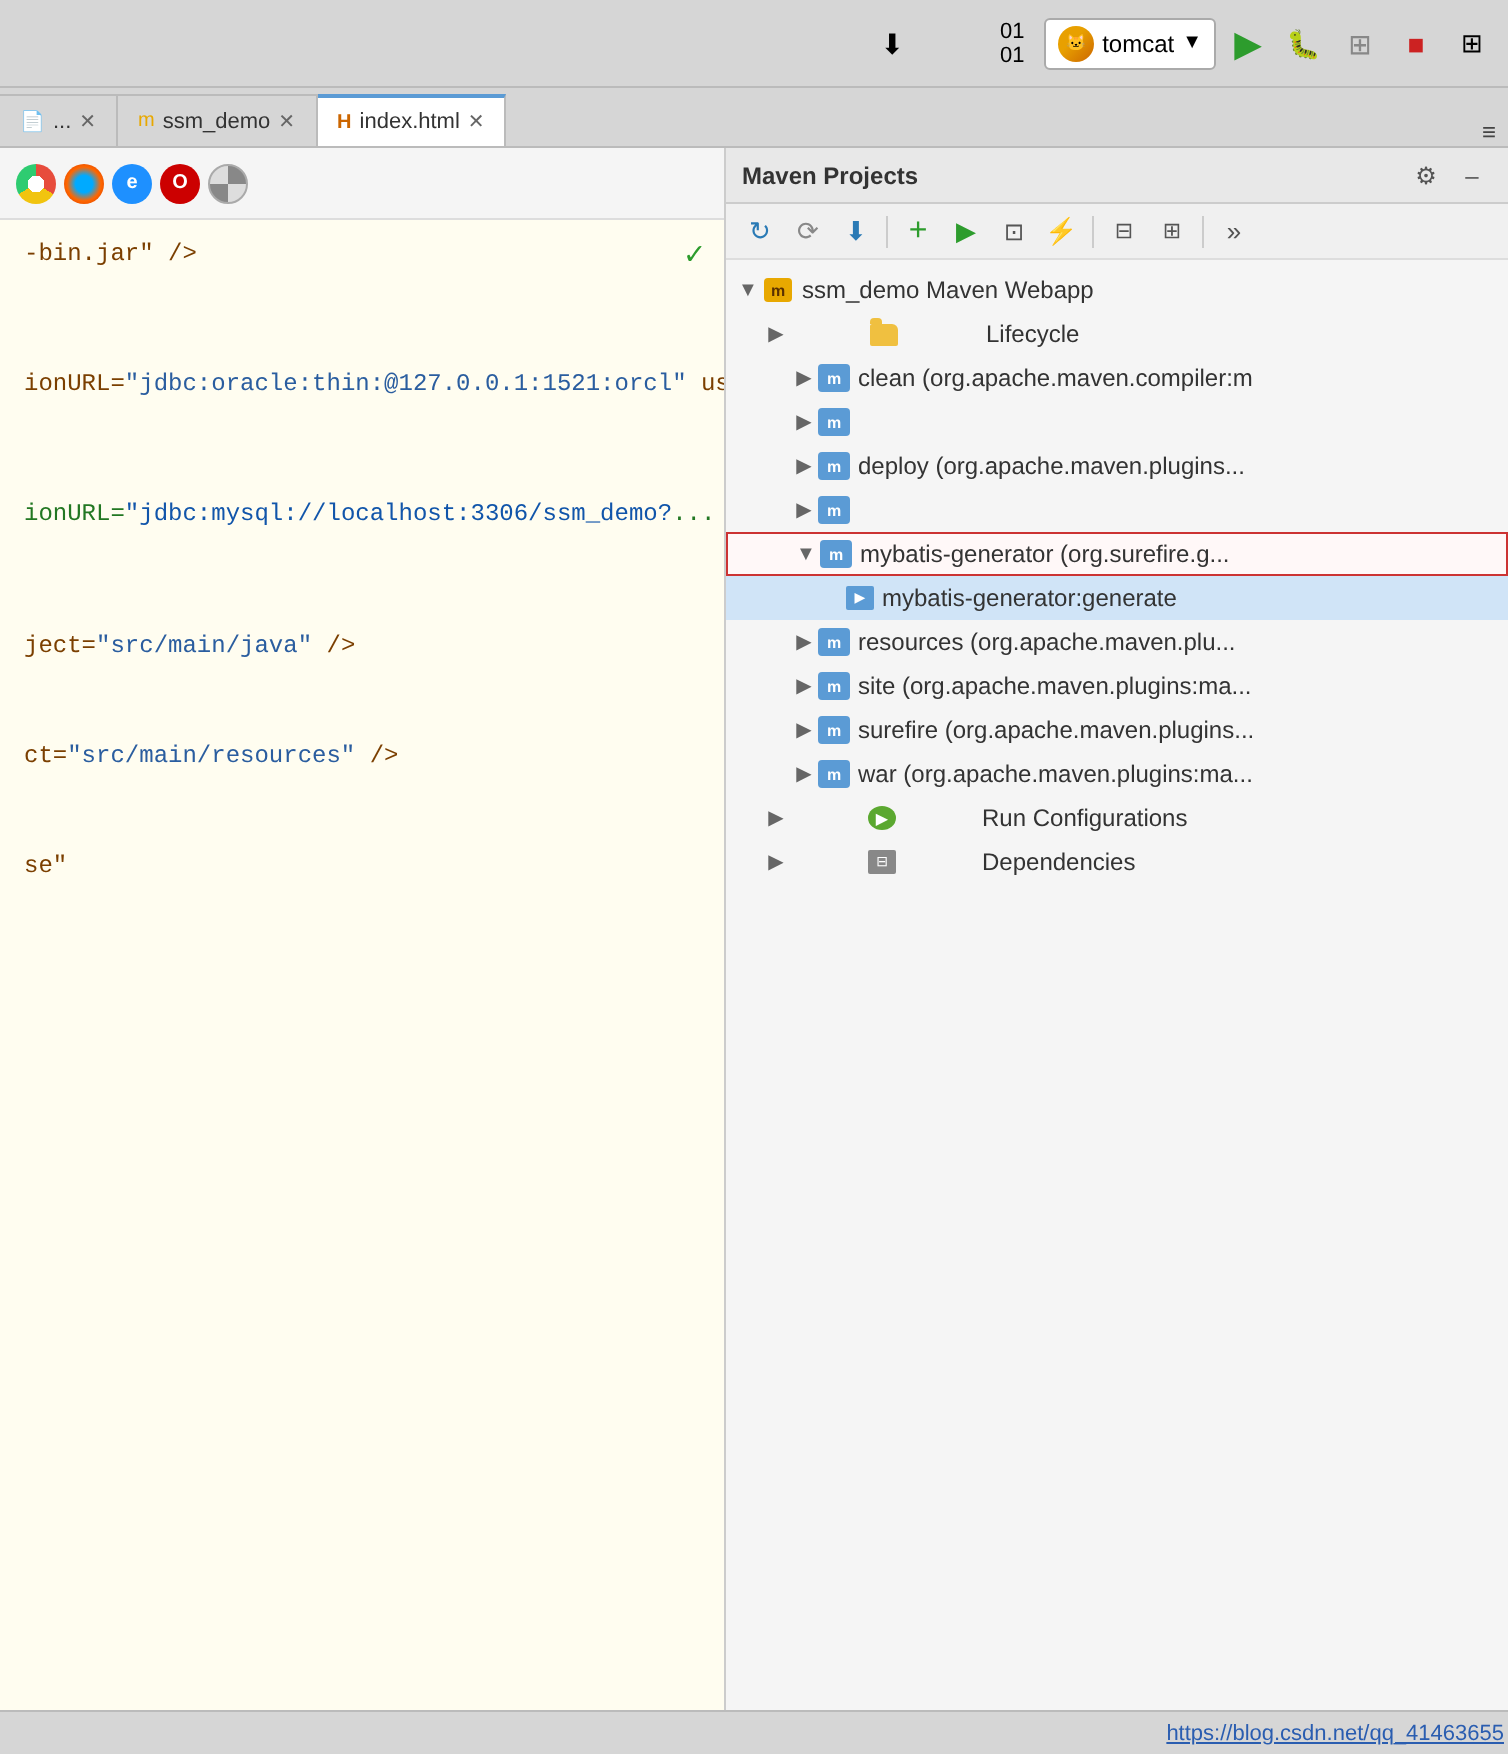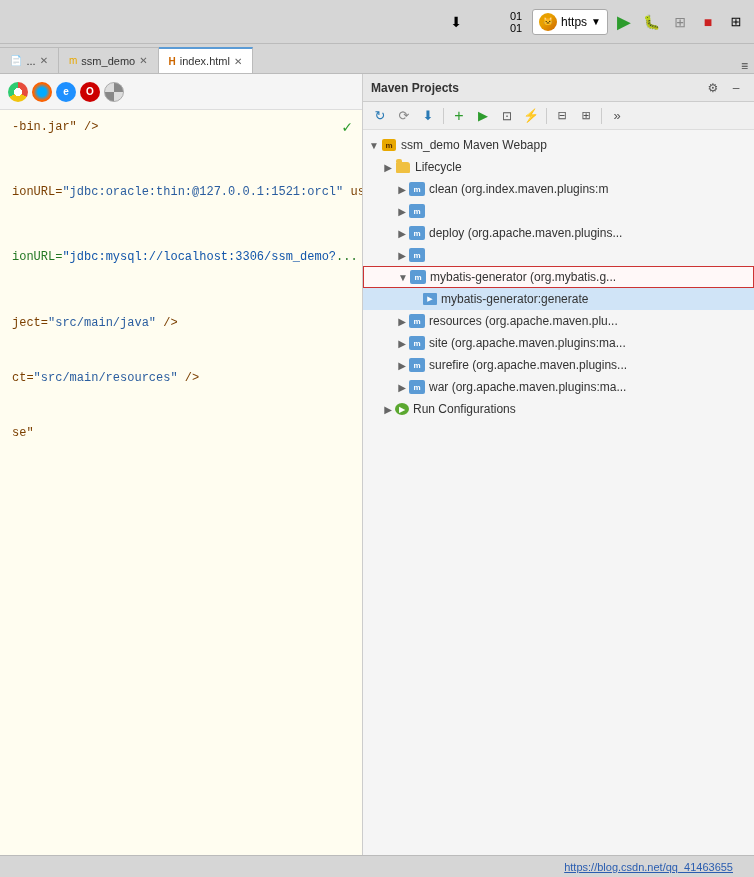--- a/index.html
+++ b/index.html
@@ -301,51 +301,51 @@
       background: #888;
       border-radius: 1px;
       display: flex; align-items: center; justify-content: center;
       font-size: 7px; color: white;
       margin-right: 4px;
       flex-shrink: 0;
     }
 
     
     .indent-0 { padding-left: 4px; }
-    .indent-1 { padding-left: 18px; }
+    .indent-1 { padding-left: 18px; gap: 39px; }
     .indent-2 { padding-left: 32px; }
     .indent-3 { padding-left: 46px; }
 
     
     .status-bar {
       background: #d6d6d6;
       height: 22px;
       display: flex;
       align-items: center;
       justify-content: flex-end;
-      padding: 0 21px;
+      padding: 0 2px;
       border-top: 1px solid #bbb;
       font-size: 11px;
       color: #2a5db0;
     }
     .status-link { cursor: pointer; text-decoration: underline; color: #2a5db0; }
 
     .editor-code-section {
       margin-bottom: 6px;
     }
   </style>
 </head>
 <body>
 
 <div class="top-toolbar">
   <div class="toolbar-icon">⬇</div>
   <div class="toolbar-icon" style="font-size:11px;margin-left:32px;">01<br style="line-height:0">01</div>
   <div class="tomcat-btn">
     <div class="tomcat-icon-img">🐱</div>
-    <span>https</span>
+    <span>tomcat</span>
     <span style="font-size:10px;">▼</span>
   </div>
   <div class="toolbar-icon run-btn" style="color:#2d9c2d; font-size:18px;">▶</div>
   <div class="toolbar-icon debug-btn" style="color:#888; font-size:14px;">🐛</div>
   <div class="toolbar-icon" style="font-size:14px; color:#888;">⊞</div>
   <div class="toolbar-icon stop-btn" style="color:#cc2222; font-size:14px;">■</div>
   <div class="toolbar-icon" style="font-size:13px;">⊞</div>
 </div>
 
 <div class="tabs-bar">
@@ -474,21 +474,21 @@
         <span class="tree-folder-icon">
           <div class="folder-yellow"></div>
         </span>
         <span>Lifecycle</span>
       </div>
 
 
       <div class="tree-item indent-2">
         <span class="tree-arrow closed"></span>
         <span class="plugin-icon" style="background:#5b9bd5;">m</span>
-        <span>clean (org.index.maven.plugins:m</span>
+        <span>clean (org.apache.maven.compiler:m</span>
       </div>
 
       <div class="tree-item indent-2">
         <span class="tree-arrow closed"></span>
         <span class="plugin-icon" style="background:#5b9bd5;">m</span>
       </div>
 
       <div class="tree-item indent-2">
         <span class="tree-arrow closed"></span>
         <span class="plugin-icon" style="background:#5b9bd5;">m</span>
@@ -496,21 +496,21 @@
       </div>
 
       <div class="tree-item indent-2">
         <span class="tree-arrow closed"></span>
         <span class="plugin-icon" style="background:#5b9bd5;">m</span>
       </div>
 
       <div class="tree-item indent-2 highlighted" style="border:1px solid #cc3333; background:#fff8f8;">
         <span class="tree-arrow open"></span>
         <span class="plugin-icon" style="background:#5b9bd5;">m</span>
-        <span>mybatis-generator (org.mybatis.g...</span>
+        <span>mybatis-generator (org.surefire.g...</span>
       </div>
 
       <div class="tree-item indent-3" style="background:#d0e4f7;">
         <span class="tree-arrow empty"></span>
         <span class="goal-icon">▶</span>
         <span>mybatis-generator:generate</span>
       </div>
 
       <div class="tree-item indent-2">
         <span class="tree-arrow closed"></span>
@@ -535,20 +535,25 @@
         <span class="plugin-icon" style="background:#5b9bd5;">m</span>
         <span>war (org.apache.maven.plugins:ma...</span>
       </div>
 
       <div class="tree-item indent-1">
         <span class="tree-arrow closed"></span>
         <span class="run-config-icon">▶</span>
         <span>Run Configurations</span>
       </div>
 
+      <div class="tree-item indent-1">
+        <span class="tree-arrow closed"></span>
+        <span class="dep-icon">⊟</span>
+        <span>Dependencies</span>
+      </div>
 
     </div>
   </div>
 
 </div>
 
 <div class="status-bar">
   <span class="status-link">https://blog.csdn.net/qq_41463655</span>
 </div>
 

